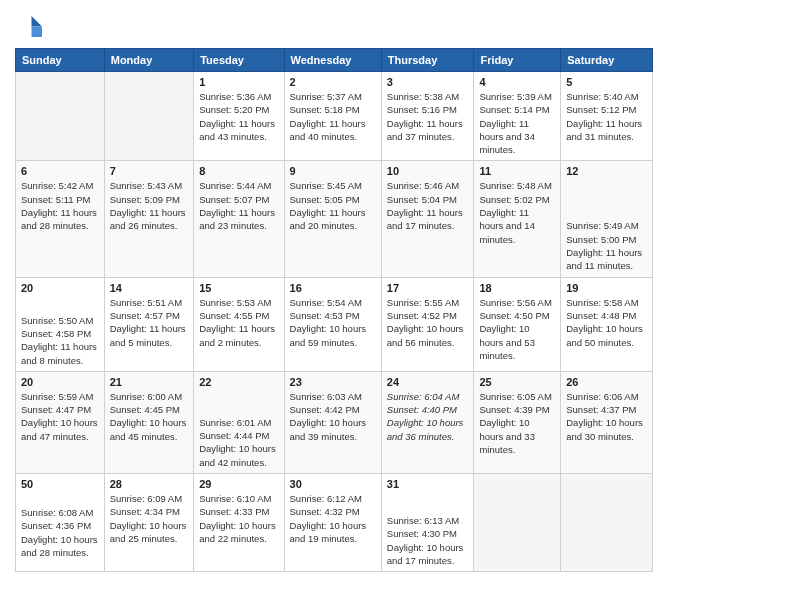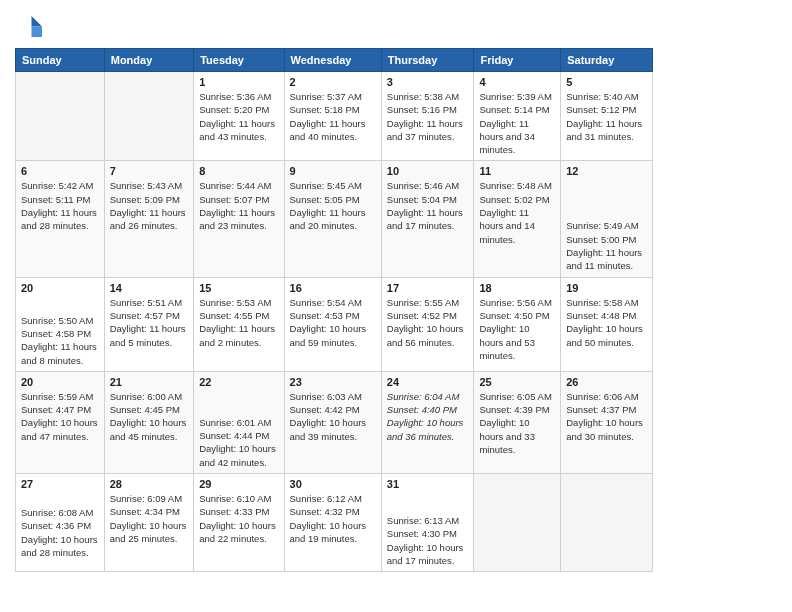--- a/index.html
+++ b/index.html
@@ -294,21 +294,21 @@
           </td>
           <td>
             <span class="day-number">26</span>
             <div class="day-info" style="white-space: pre-line;">Sunrise: 6:06 AM
 Sunset: 4:37 PM
 Daylight: 10 hours and 30 minutes.</div>
           </td>
         </tr>
         <tr>
           <td>
-            <span class="day-number">27</span>
+            <span class="day-number">50</span>
             <div class="day-info" style="white-space: pre-line; margin-top: 16px;">Sunrise: 6:08 AM
 Sunset: 4:36 PM
 Daylight: 10 hours and 28 minutes.</div>
           </td>
           <td>
             <span class="day-number">28</span>
             <div class="day-info" style="white-space: pre-line;">Sunrise: 6:09 AM
 Sunset: 4:34 PM
 Daylight: 10 hours and 25 minutes.</div>
           </td>

